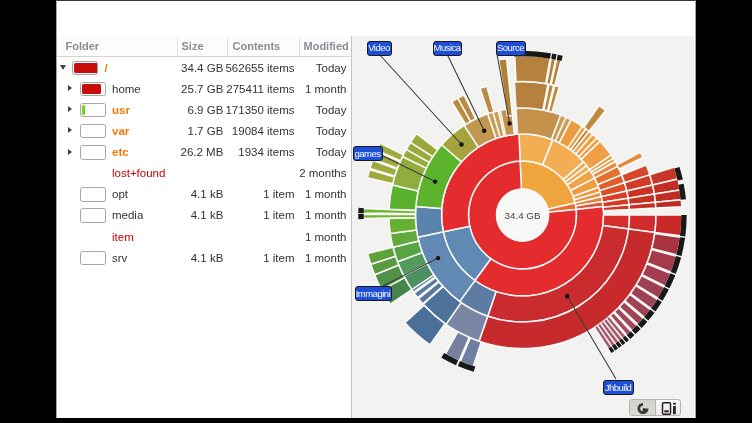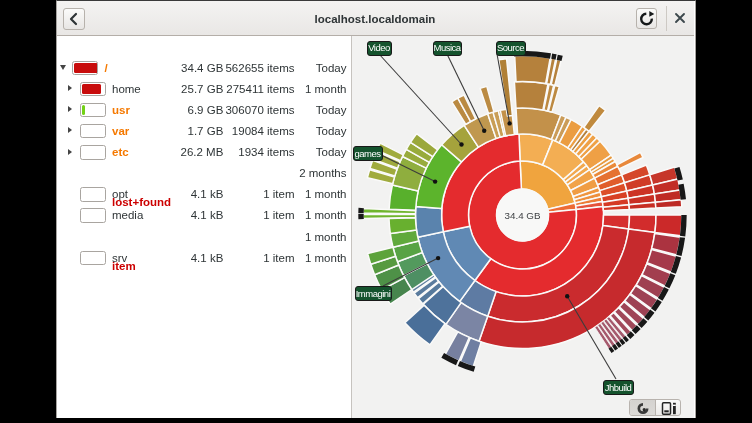--- a/index.html
+++ b/index.html
@@ -23,73 +23,62 @@
 #thead { position:absolute; left:0; top:0; width:294px; height:21px;
   background:#fcfcfc; border-bottom:1px solid #d4d4d2; color:#888d8f;
   font-size:11px; font-weight:bold; }
 #thead span { position:absolute; top:4px; }
 .colsep { position:absolute; top:1px; width:1px; height:19px; background:#e2e2e0; }
 #rows { position:absolute; left:0; top:21.5px; width:294px; }
 .row { position:relative; height:21.15px; font-size:11.5px; color:#2e3436; }
 .c-folder { position:absolute; left:0; top:0; height:100%; }
 .nm { position:absolute; top:4px; white-space:nowrap; }
 .nm.orange { color:#f57900; font-weight:bold; }
-.nm.red { color:#c00; font-weight:bold;margin-top:29px; }
+.nm.red { color:#c00; font-weight:normal; }
 .l0 .nm { left:48px; }
 .l1 .nm { left:55.5px; }
 .exp { position:absolute; width:0; height:0; }
 .expd { left:3.5px; top:7.5px; border-left:3.8px solid transparent;
   border-right:3.8px solid transparent; border-top:5px solid #444; }
 .expr { left:11.5px; top:6.5px; border-top:3.6px solid transparent;
   border-bottom:3.6px solid transparent; border-left:4.8px solid #444; }
 .bar { position:absolute; top:3px; height:14.5px; width:26px;
   border:1px solid #a9a5a0; border-radius:2.5px; background:#fff; overflow:hidden;
   box-shadow:inset 0 0 0 1px #fff; }
 .bar.b0 { left:15px; }
 .bar.b1 { left:23.5px; }
 .fill { position:absolute; left:1px; top:1px; bottom:1px; border-radius:1.5px; }
 .c-size { position:absolute; right:127.2px; top:4px; }
 .c-cont { position:absolute; right:56px; top:4px; text-align:right; }
 .c-mod { position:absolute; right:4px; top:4px; }
 
 #chartp { position:absolute; left:294px; top:35px; width:343px; height:382px;
   background:#f2f2f1; border-left:1px solid #c6c3bf; }
-.tag { position:absolute; z-index:10; background:#14532d; border:1px solid #191919; color:#fff;
+.tag { position:absolute; z-index:10; background:#1d4ed8; border:1px solid #191919; color:#fff;
   font-size:9.5px; letter-spacing:-0.5px; border-radius:3px; text-align:center;
   padding:0.5px 0 1.5px 0; }
 #btns { position:absolute; left:277px; top:363px; width:52px; height:17px;
   border:1px solid #b8b3ae; border-radius:3px; overflow:hidden;
   background:linear-gradient(#fafaf9,#eceae8); }
 #btns .half { position:absolute; top:0; width:26px; height:17px; }
 #btns .act { left:0; background:linear-gradient(#d4d2cf,#dddbd8); border-right:1px solid #b8b3ae; }
 svg { position:absolute; }
 </style></head>
 <body>
 <div id="win">
-  <div id="hdr">
-    <div id="back" class="btn">
-        <svg width="20" height="20" viewBox="0 0 20 20">
-          <path d="M12 5 L7 10 L12 15" stroke="#2e3436" stroke-width="2.2" fill="none" stroke-linecap="round" stroke-linejoin="round"></path>
-        </svg>
-      </div>
-    <div id="title">localhost.localdomain</div>
-    <div id="refresh" class="btn">
-        <svg width="19" height="19" viewBox="0 0 19 19">
-          <path d="M9.3 4.7 A5.3 5.3 0 1 0 14.8 9.6" stroke="#16191a" stroke-width="2.4" fill="none"></path>
-          <path d="M12.3 2 L12.3 7.8 L17.3 4.9 Z" fill="#16191a"></path>
-        </svg>
-      </div>
-    <div id="hsep"></div>
-    <div id="close">
-        <svg width="20" height="20" viewBox="0 0 20 20">
-          <path d="M6 7 L14 15 M14 7 L6 15" stroke="#3d484d" stroke-width="1.9" fill="none" stroke-linecap="round"></path>
-        </svg>
-      </div>
-  </div>
   <div id="tree">
+    <div id="thead">
+      <span style="left:9px">Folder</span>
+      <span style="left:125px">Size</span>
+      <span style="left:176px">Contents</span>
+      <span style="left:247px">Modified</span>
+      <div class="colsep" style="left:120px"></div>
+      <div class="colsep" style="left:170px"></div>
+      <div class="colsep" style="left:242px"></div>
+    </div>
     <div id="rows">
 <div class="row">
           <span class="c-folder l0">
             <span class="exp expd"></span>
             <span class="bar b0">
               <span class="fill" style="width:100%;background:#c80c0c"></span>
             </span>
             <span class="nm orange">/</span>
           </span>
           <span class="c-size">34.4 GB</span>
@@ -110,21 +99,21 @@
         </div>
 <div class="row">
           <span class="c-folder l1">
             <span class="exp expr"></span>
             <span class="bar b1">
               <span class="fill" style="width:14%;background:#73d216"></span>
             </span>
             <span class="nm orange">usr</span>
           </span>
           <span class="c-size">6.9 GB</span>
-          <span class="c-cont">306070 items</span>
+          <span class="c-cont">171350 items</span>
           <span class="c-mod">Today</span>
         </div>
 <div class="row">
           <span class="c-folder l1">
             <span class="exp expr"></span>
             <span class="bar b1"></span>
             <span class="nm orange">var</span>
           </span>
           <span class="c-size">1.7 GB</span>
           <span class="c-cont">19084 items</span>

